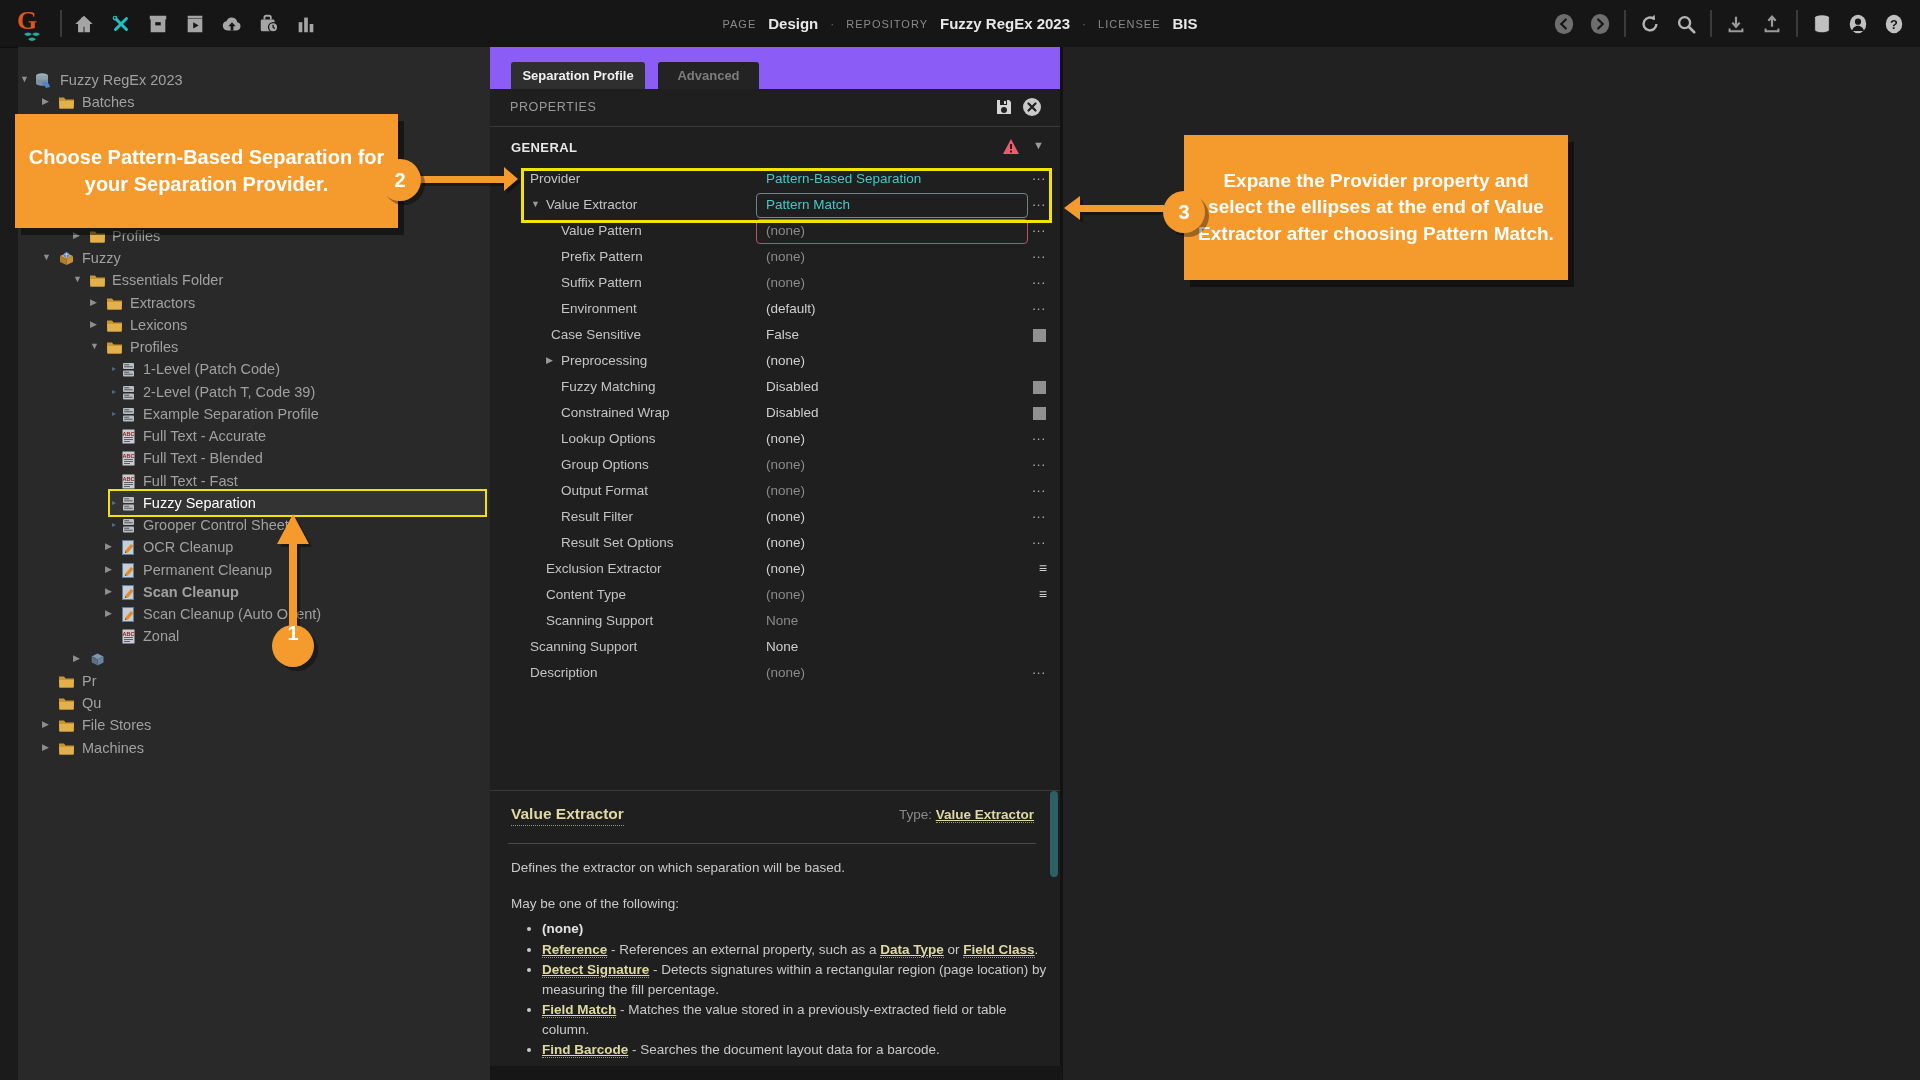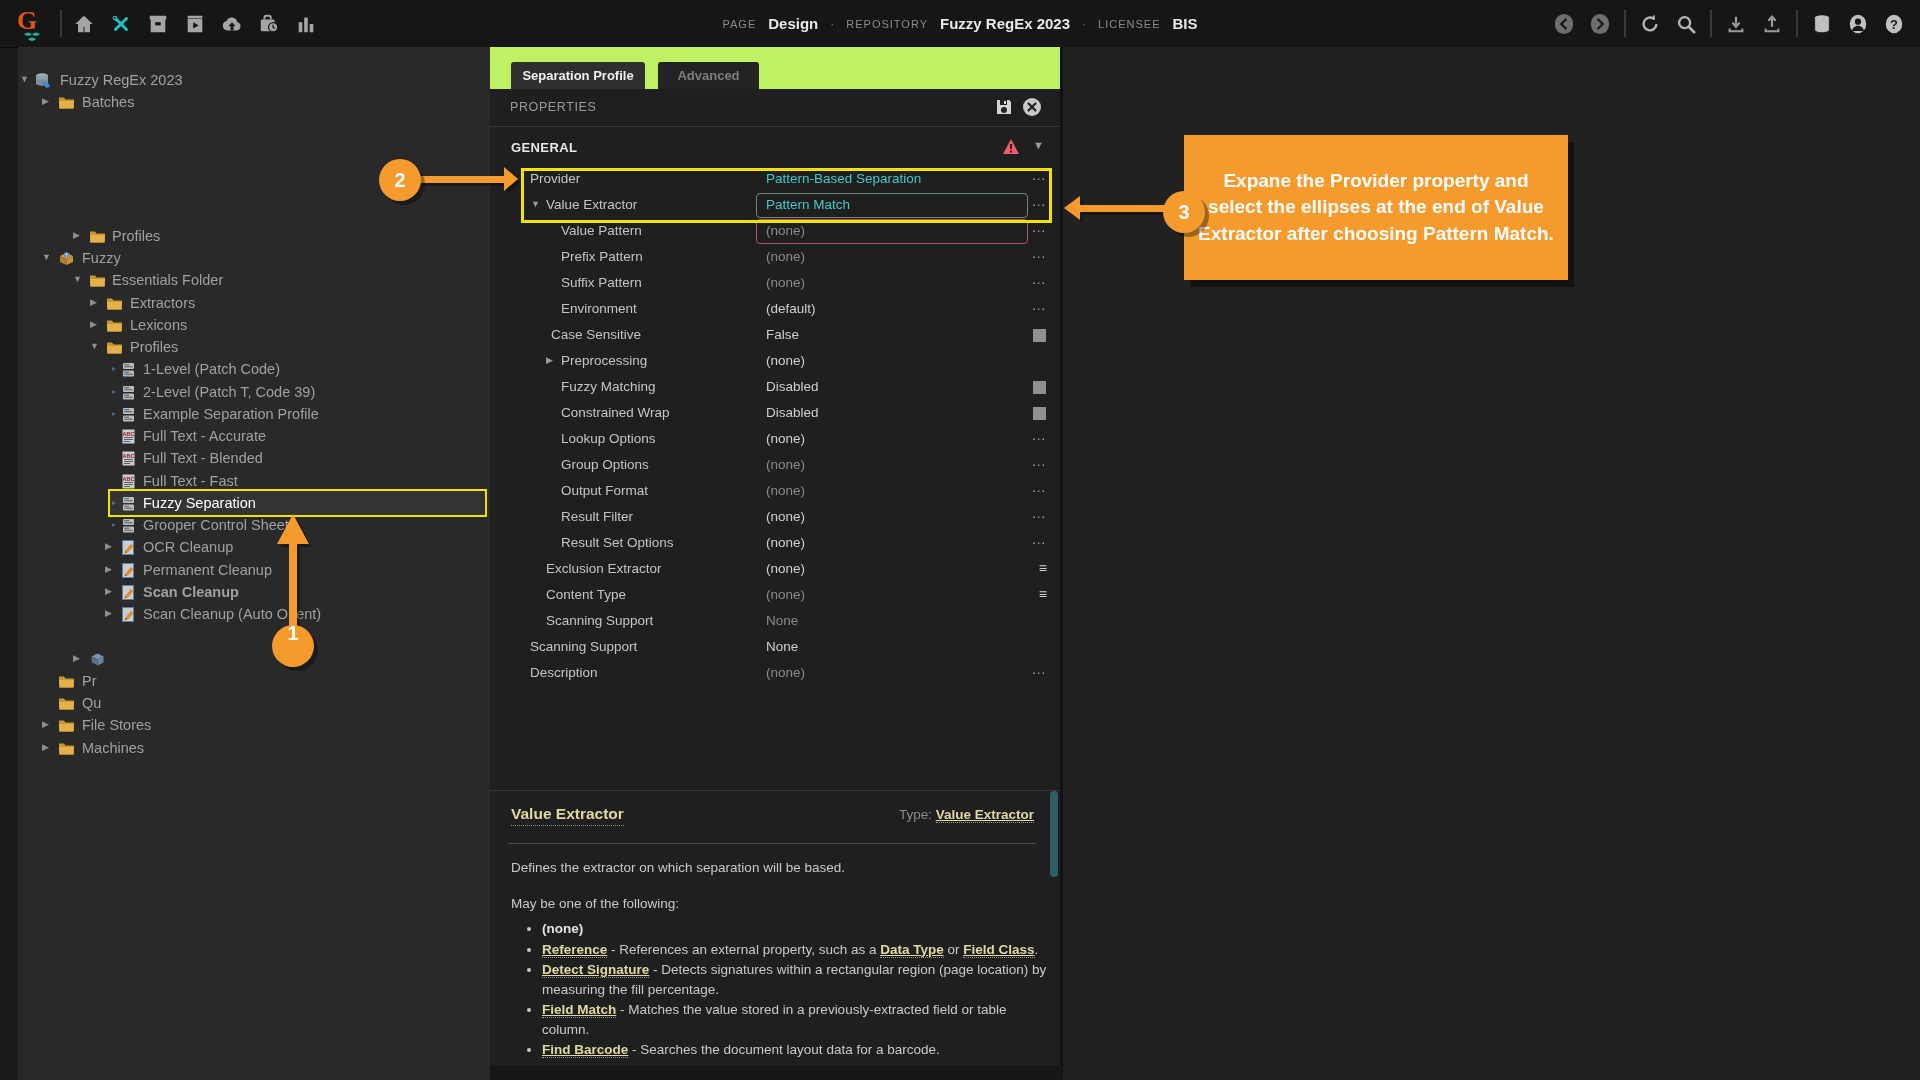--- a/index.html
+++ b/index.html
@@ -26,21 +26,21 @@
   .trow .texp{position:absolute;top:4px;font-size:9px;color:#8f8f8f;}
   .trow .ticon{position:absolute;top:2px;width:17px;height:17px;}
   .trow .ticon svg{width:17px;height:17px;}
   .trow .tlbl{position:absolute;top:2px;font-size:14.5px;color:#a0a0a0;white-space:nowrap;}
   .trow.sel .tlbl{color:#ffffff;}
   .tiny{position:absolute;top:5px;font-size:8px;color:#4a6a8a;}
   
   #mid-panel{position:absolute;left:490px;top:47px;width:572px;height:1033px;background:#1f1f1f;}
   #panel-edge{position:absolute;left:1060px;top:47px;width:3px;height:1033px;background:#121212;}
   #workspace{position:absolute;left:1063px;top:47px;width:857px;height:1033px;background:#212121;}
-  #tabbar{position:absolute;left:0;top:0;width:572px;height:42px;background:#bef264;}
+  #tabbar{position:absolute;left:0;top:0;width:572px;height:42px;background:#8b5cf6;}
   .tab{position:absolute;bottom:0;height:27px;display:flex;align-items:center;justify-content:center;
        font-size:13px;font-weight:bold;cursor:pointer;border-radius:3px 3px 0 0;}
   #tab-a{left:21px;width:134px;background:#2f2f2f;color:#f0f0f0;}
   #tab-b{left:168px;width:101px;background:#232323;color:#7d7d7d;}
   #props-head{position:absolute;left:0;top:42px;width:572px;height:37px;border-bottom:1px solid #3a3a3a;}
   #props-title{position:absolute;left:20px;top:11px;font-size:12.5px;color:#9a9a9a;letter-spacing:.6px;}
   .ph-icon{position:absolute;top:8px;width:20px;height:20px;cursor:pointer;}
   #section-head{position:absolute;left:0;top:80px;width:572px;height:38px;}
   #section-title{position:absolute;left:21px;top:13px;font-size:13px;font-weight:bold;color:#e8e8e8;letter-spacing:.4px;}
   #warn-icon{position:absolute;left:513px;top:12px;width:16px;height:15px;}
@@ -425,20 +425,30 @@
       </div>
       <div class="trow" style="top: 557px;">
         <span class="texp" style="left: 87px;">▶</span>
         <span class="ticon" style="left: 102px;"><svg viewBox="0 0 17 17">
             <rect x="2.5" y="1.5" width="11" height="14" fill="#c9cdd1" stroke="#5a80a8" stroke-width="1"></rect>
             <path d="M5 12 L11 5 l2.5 2 L8 13.5 5 14z" fill="#e08a28"></path>
             <path d="M5 12 l1.5 1.8 L5 14z" fill="#7a4a10"></path>
           </svg></span>
         <span class="tlbl" style="left: 125px;">Scan Cleanup (Auto Orient)</span>
       </div>
+      <div class="trow" style="top: 579.25px;">
+        <span class="ticon" style="left: 102px;"><svg viewBox="0 0 17 17">
+            <rect x="2.5" y="1.5" width="12" height="14" fill="#c9cdd1"></rect>
+            <text x="8.5" y="7.5" text-anchor="middle" font-size="5.5" font-weight="bold" fill="#8a2020" font-family="Liberation Sans,sans-serif">ABC</text>
+            <rect x="4" y="9" width="9" height="1" fill="#5a6066"></rect>
+            <rect x="4" y="11" width="9" height="1" fill="#5a6066"></rect>
+            <rect x="4" y="13" width="6" height="1" fill="#5a6066"></rect>
+          </svg></span>
+        <span class="tlbl" style="left: 125px;">Zonal</span>
+      </div>
       <div class="trow" style="top: 601.5px;">
         <span class="texp" style="left: 55px;">▶</span>
         <span class="ticon" style="left: 71px;"><svg viewBox="0 0 17 17">
             <path d="M2.5 5.5 8.5 2.5 14.5 5.5 8.5 8.5z" fill="#7d96ad"></path>
             <path d="M2.5 5.5v6l6 3v-6z" fill="#5a7term088"></path>
             <path d="M2.5 5.5v6l6 3v-6z" fill="#5a7088"></path>
             <path d="M14.5 5.5v6l-6 3v-6z" fill="#6b84a0"></path>
           </svg></span>
       </div>
       <div class="trow" style="top: 623.75px;">
@@ -640,20 +650,23 @@
     <div class="head" style="left:0;top:0;border-left:16px solid transparent;border-right:16px solid transparent;border-bottom:30px solid #f59b2e;"></div>
     <div class="shaft" style="left:12px;top:28px;width:8px;height:104px;"></div>
   </div>
   <div class="co-circle" style="left:272px;top:625px;z-index:5;"></div>
   <span style="position:absolute;left:272px;top:622px;width:42px;text-align:center;color:#fff;font-weight:bold;font-size:20px;z-index:7;">1</span>
 
   <div class="arrow" id="arrow2" style="left:420px;top:164px;width:100px;height:31px;">
     <div class="shaft" style="left:0;top:12px;width:86px;height:7px;"></div>
     <div class="head" style="left:84px;top:3px;border-top:12px solid transparent;border-bottom:12px solid transparent;border-left:14px solid #f59b2e;"></div>
   </div>
+  <div class="co-box" style="left:15px;top:114px;width:383px;height:114px;font-size:20px;padding:0 10px;box-sizing:border-box;line-height:1.35;">
+    <span>Choose Pattern-Based Separation for your Separation Provider.</span>
+  </div>
   <div class="co-circle" style="left:379px;top:159px;z-index:7;">
     <span>2</span>
   </div>
 
   <div class="arrow" id="arrow3" style="left:1064px;top:196px;width:102px;height:26px;">
     <div class="head" style="left:0;top:0;border-top:12px solid transparent;border-bottom:12px solid transparent;border-right:16px solid #f59b2e;"></div>
     <div class="shaft" style="left:14px;top:9px;width:86px;height:7px;"></div>
   </div>
   <div class="co-box" style="left:1184px;top:135px;width:384px;height:145px;font-size:19px;padding:0 12px;box-sizing:border-box;line-height:1.4;">
     <span>Expane the Provider property and select the ellipses at the end of Value Extractor after choosing Pattern Match.</span>

